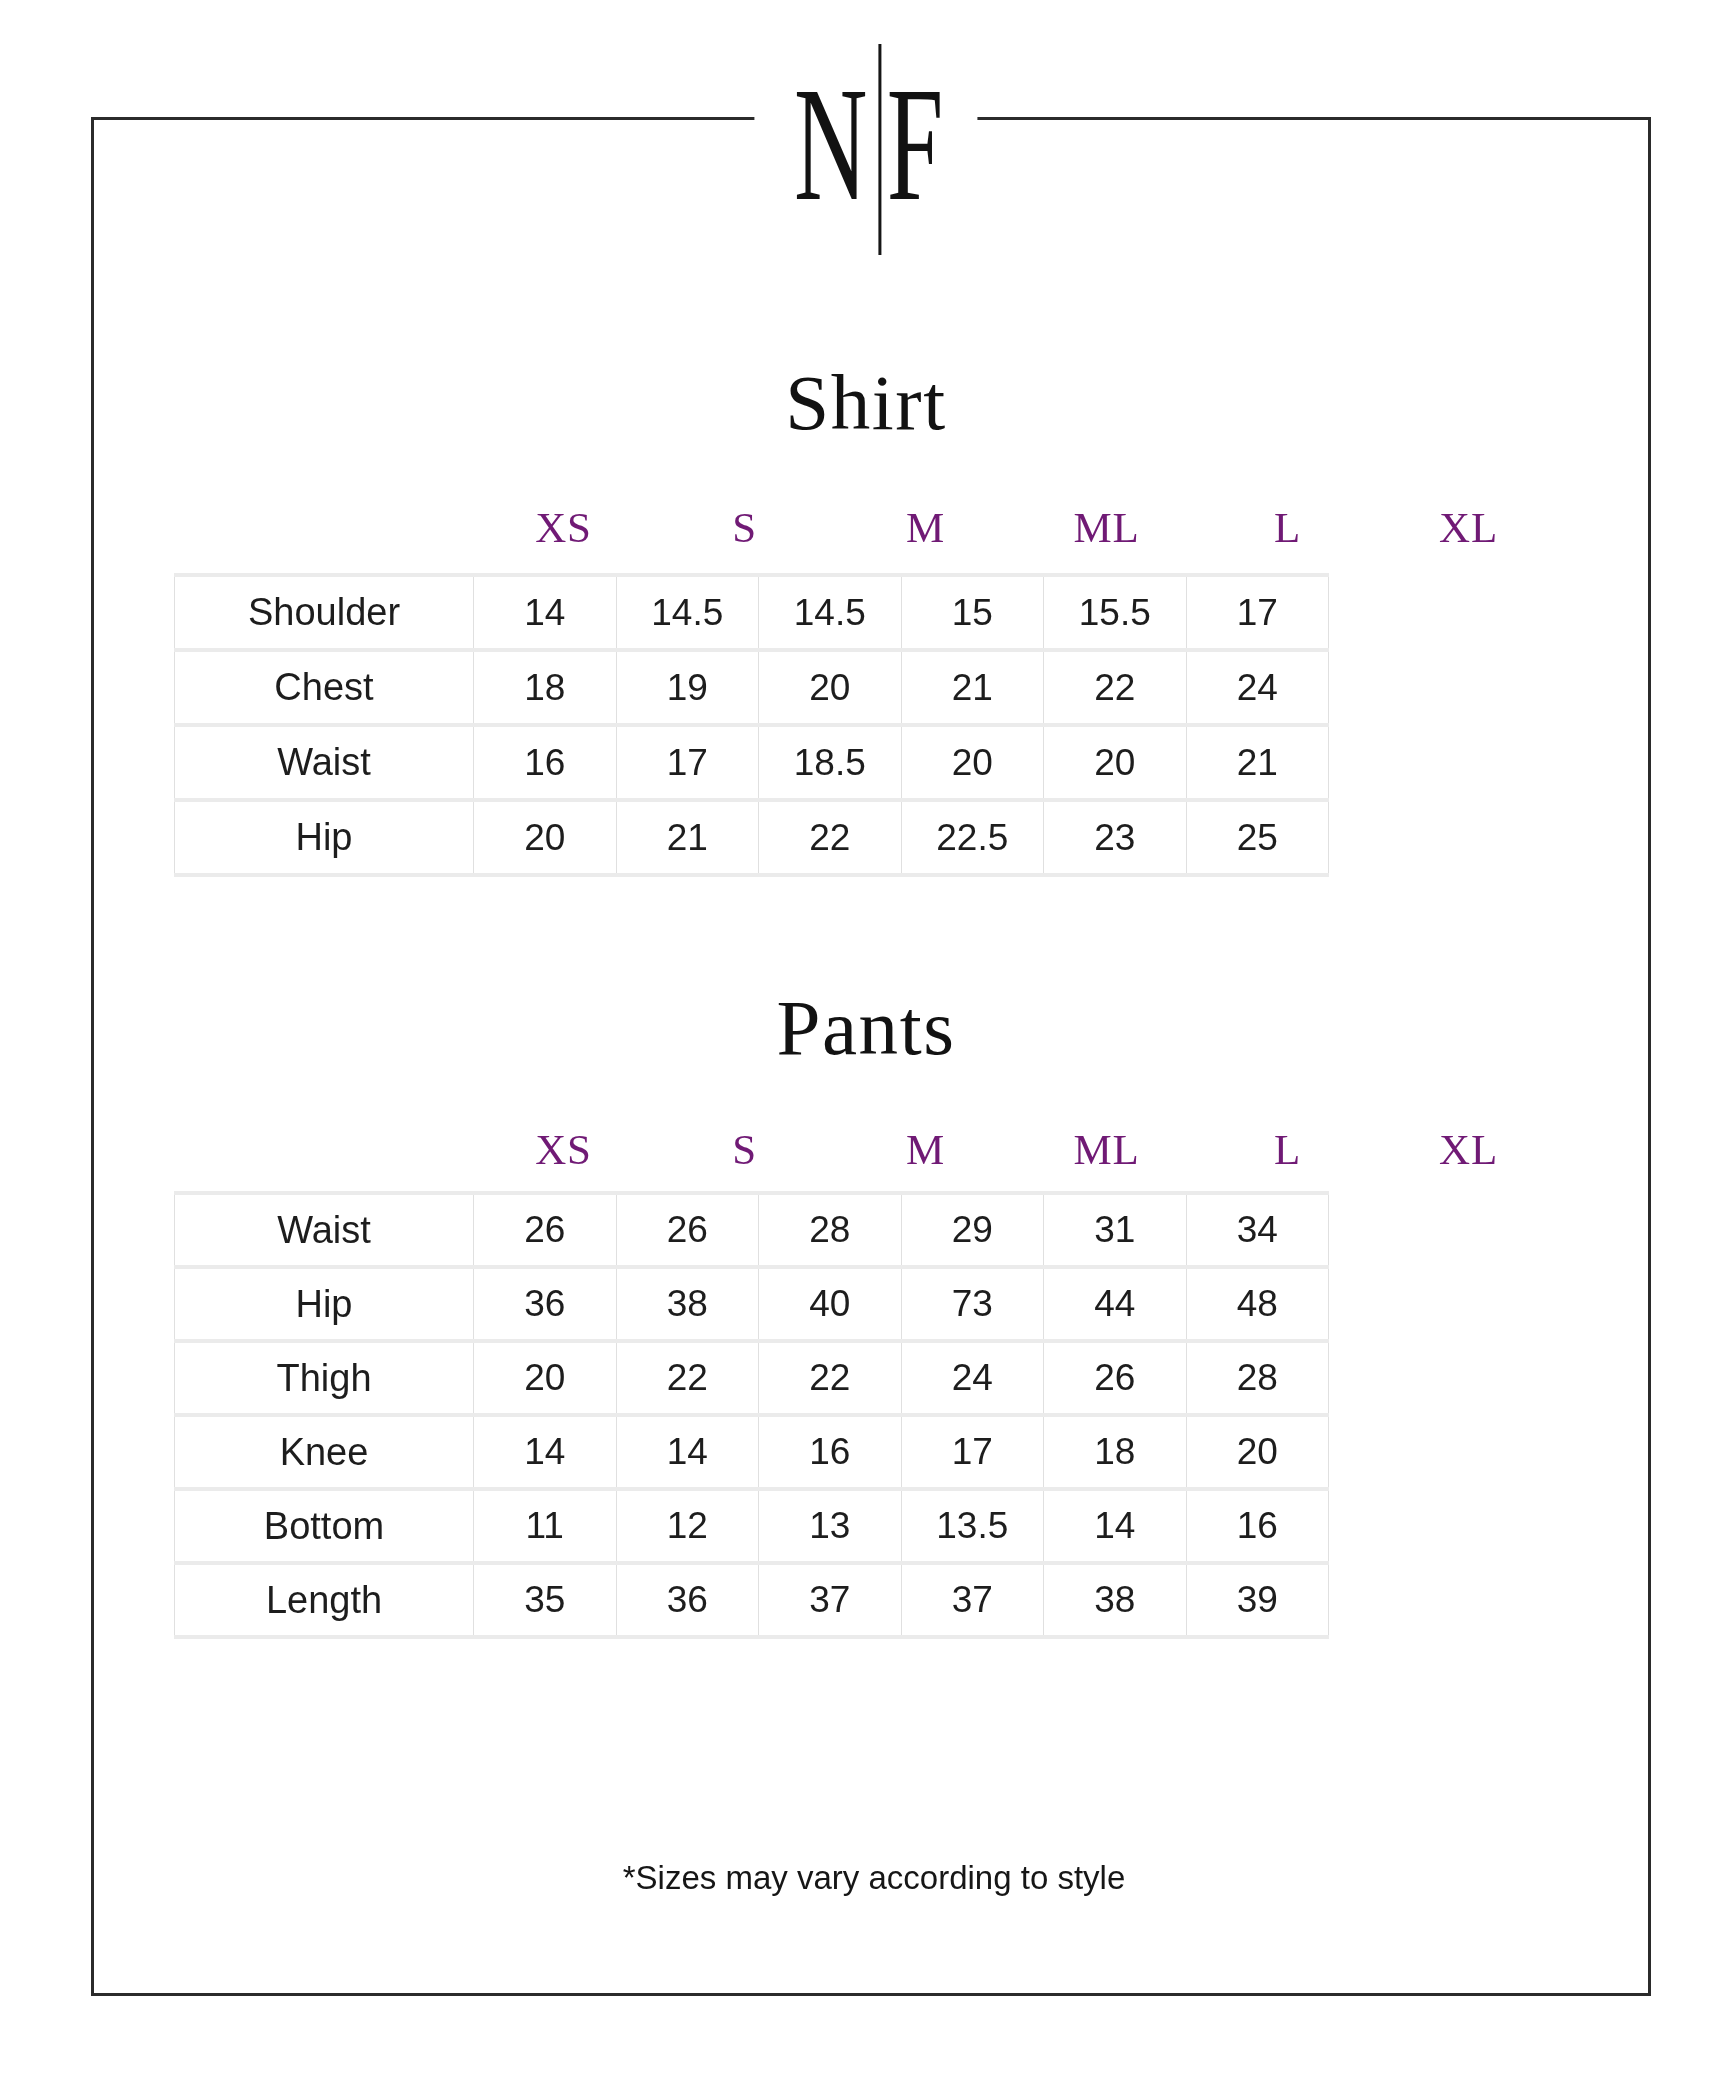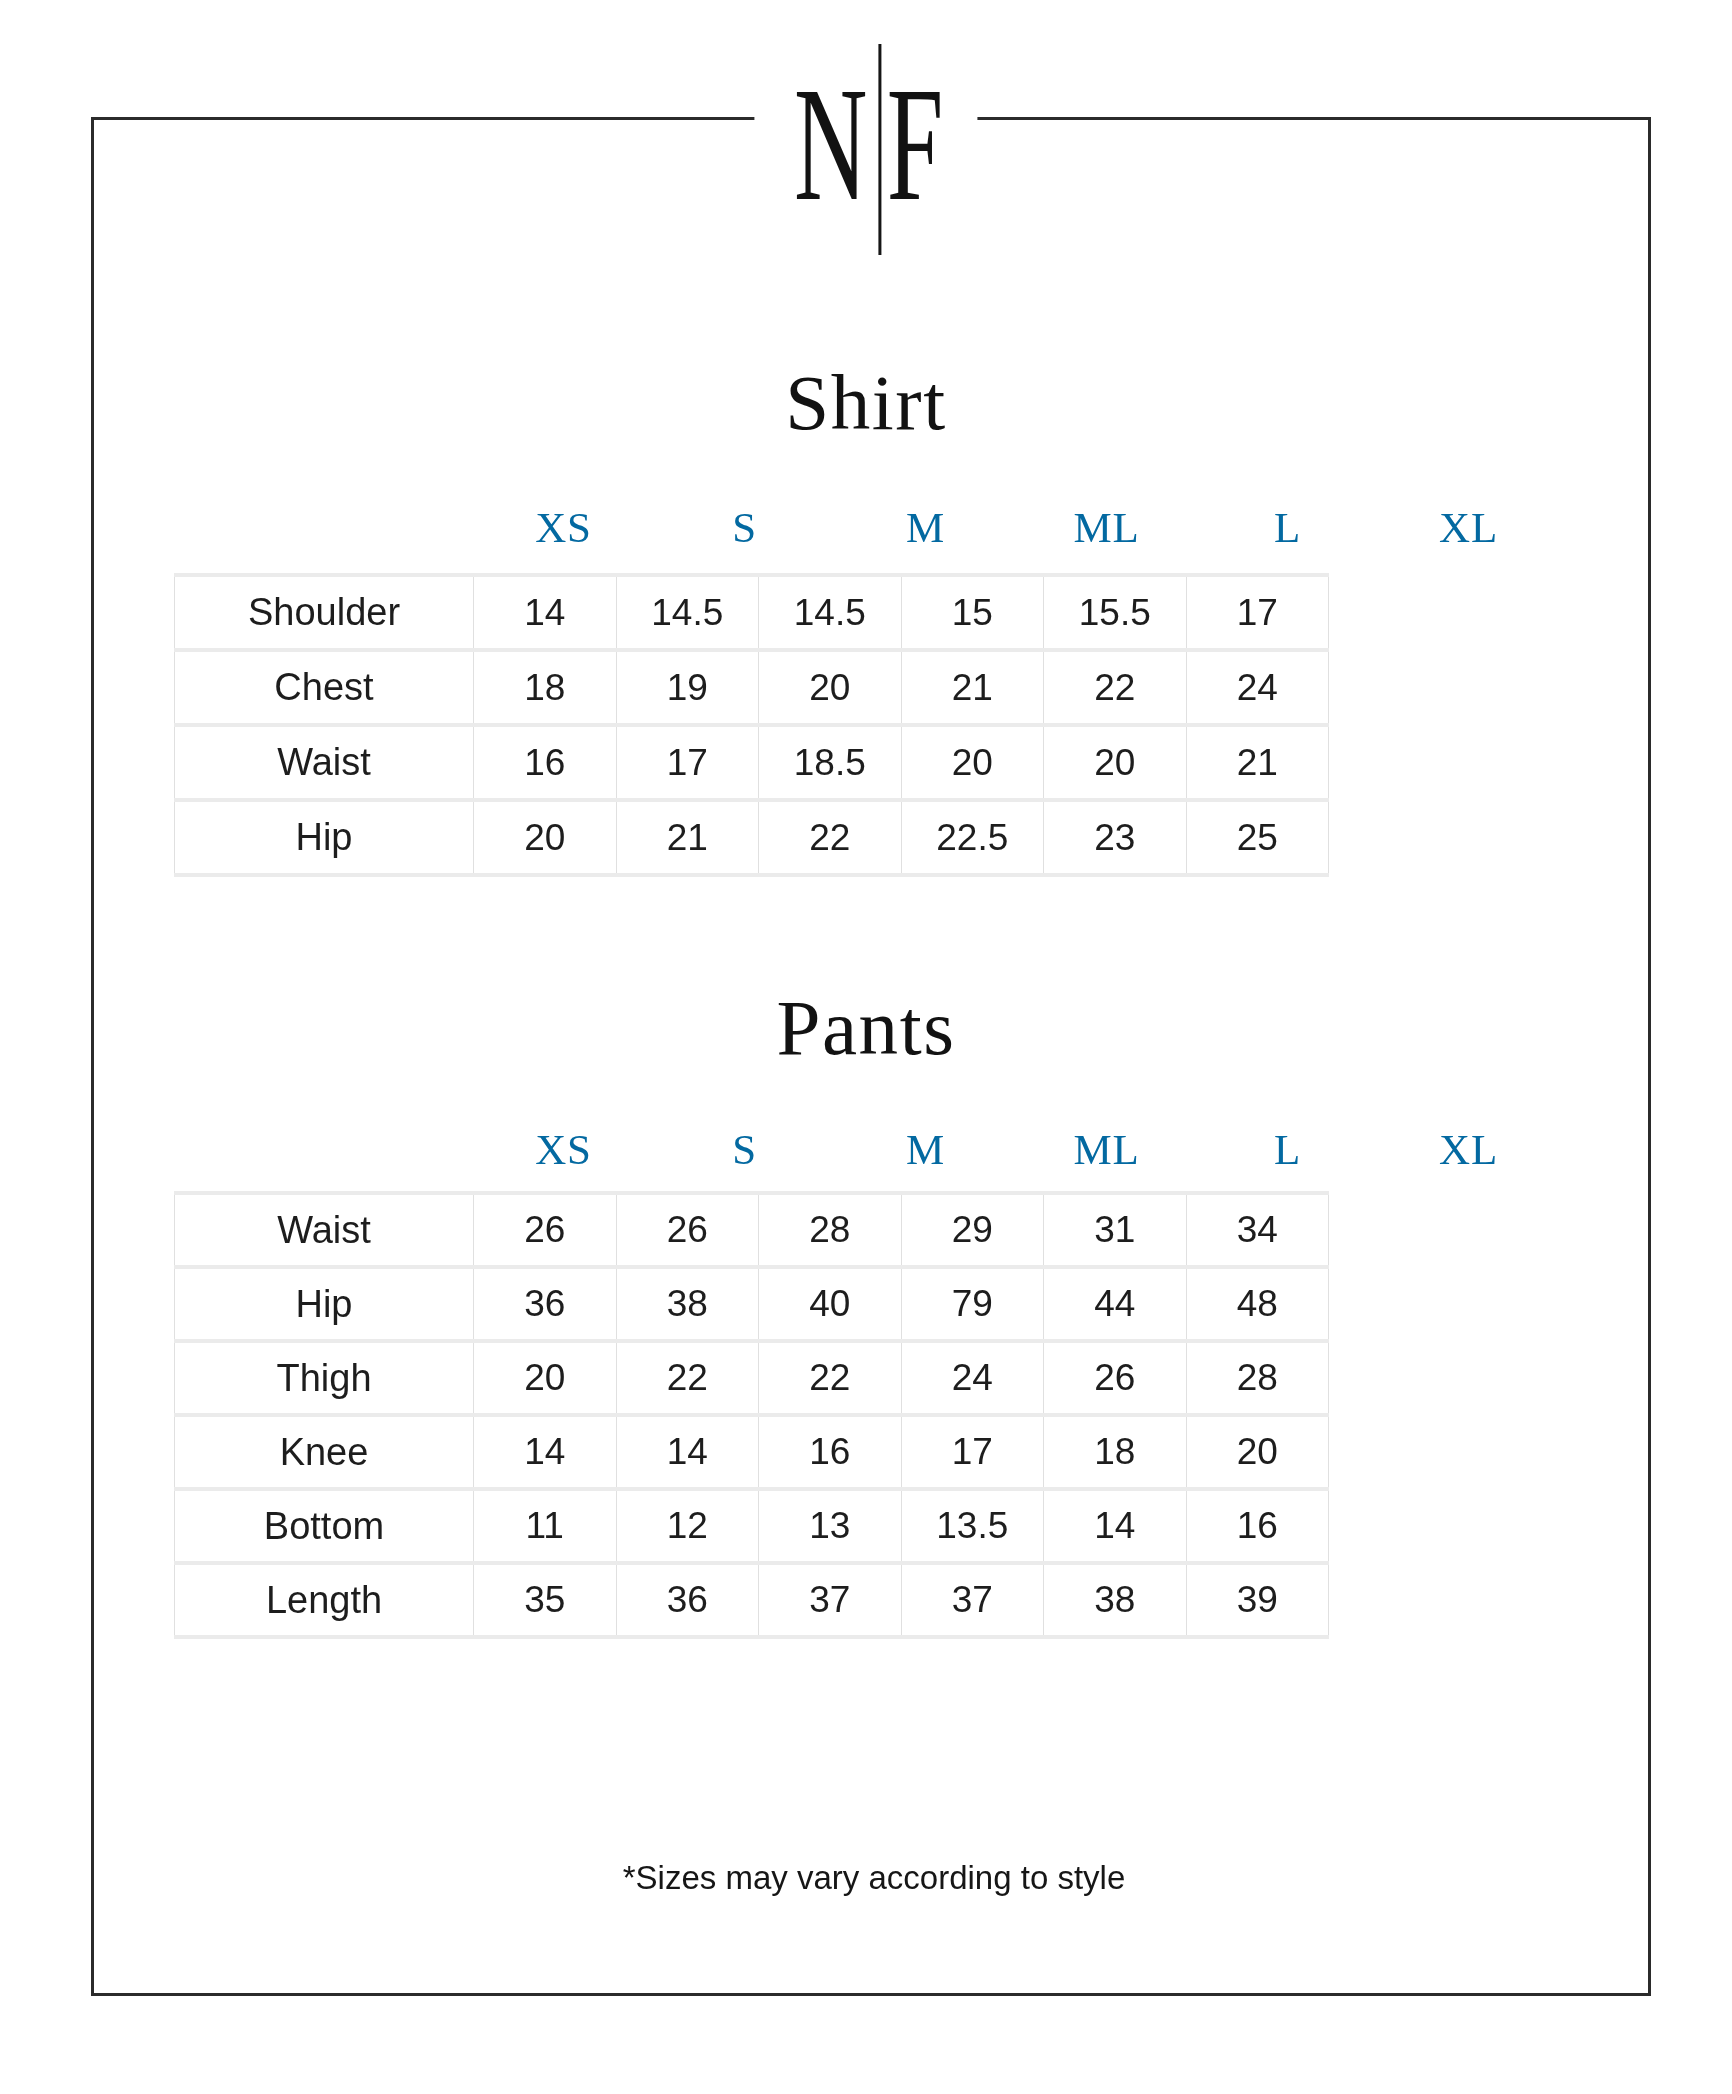--- a/index.html
+++ b/index.html
@@ -75,21 +75,21 @@
   
   .size-header {
     position: absolute;
     left: 174px;
     width: 1385px;
     display: grid;
     grid-template-columns: 299px repeat(6, 1fr);
     font-family: "Liberation Serif", serif;
     font-size: 43px;
     line-height: 49px;
-    color: #0369a1;
+    color: #701a75;
     text-align: center;
   }
   .shirt-header { top: 503px; }
   .pants-header { top: 1125px; }
   .size-header .size-head { letter-spacing: 0.8px; }
   
   .size-table {
     position: absolute;
     left: 174px;
     width: 1155px;
@@ -223,21 +223,21 @@
           <td class="row-value">28</td>
           <td class="row-value">29</td>
           <td class="row-value">31</td>
           <td class="row-value">34</td>
         </tr>
         <tr>
           <td class="row-label">Hip</td>
           <td class="row-value">36</td>
           <td class="row-value">38</td>
           <td class="row-value">40</td>
-          <td class="row-value">79</td>
+          <td class="row-value">73</td>
           <td class="row-value">44</td>
           <td class="row-value">48</td>
         </tr>
         <tr>
           <td class="row-label">Thigh</td>
           <td class="row-value">20</td>
           <td class="row-value">22</td>
           <td class="row-value">22</td>
           <td class="row-value">24</td>
           <td class="row-value">26</td>

